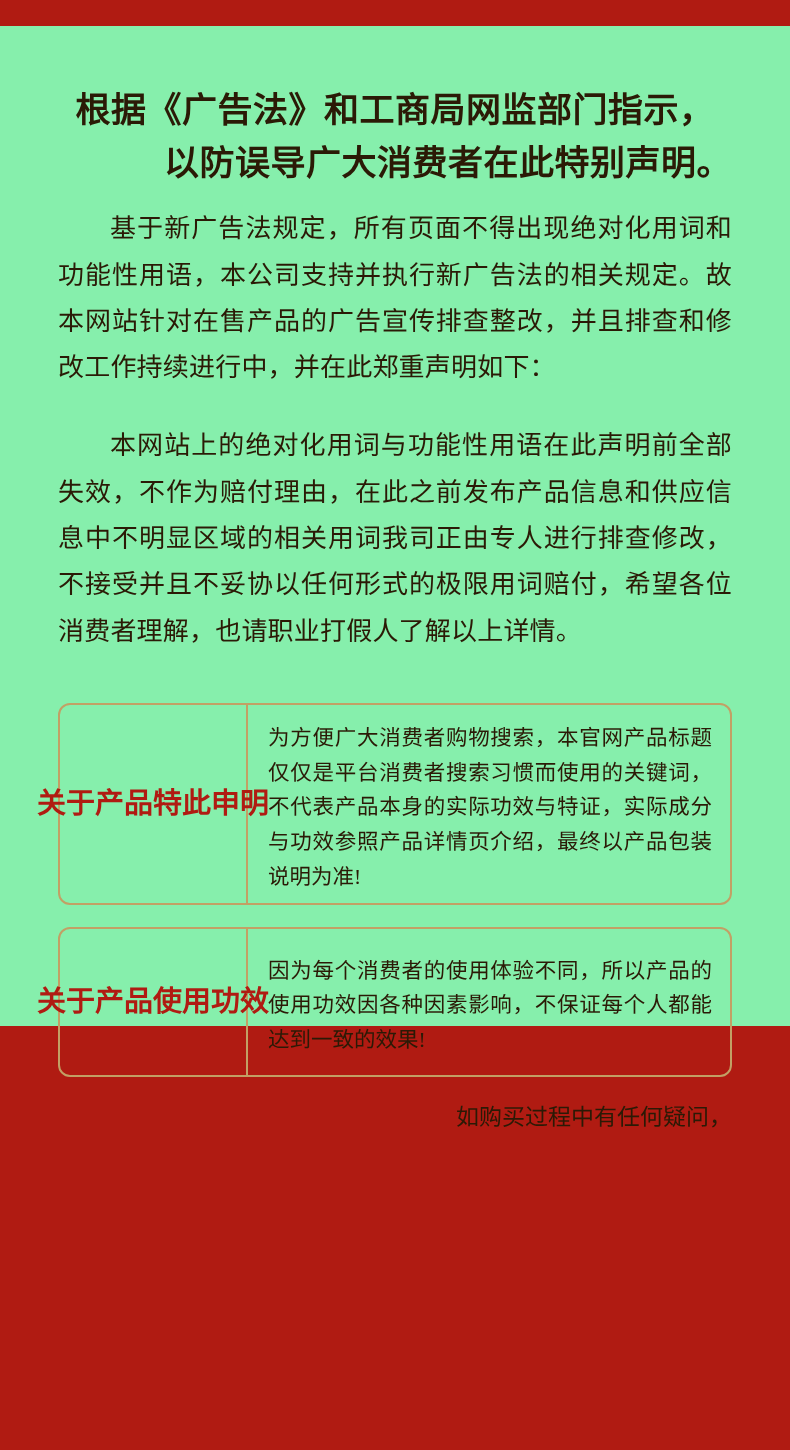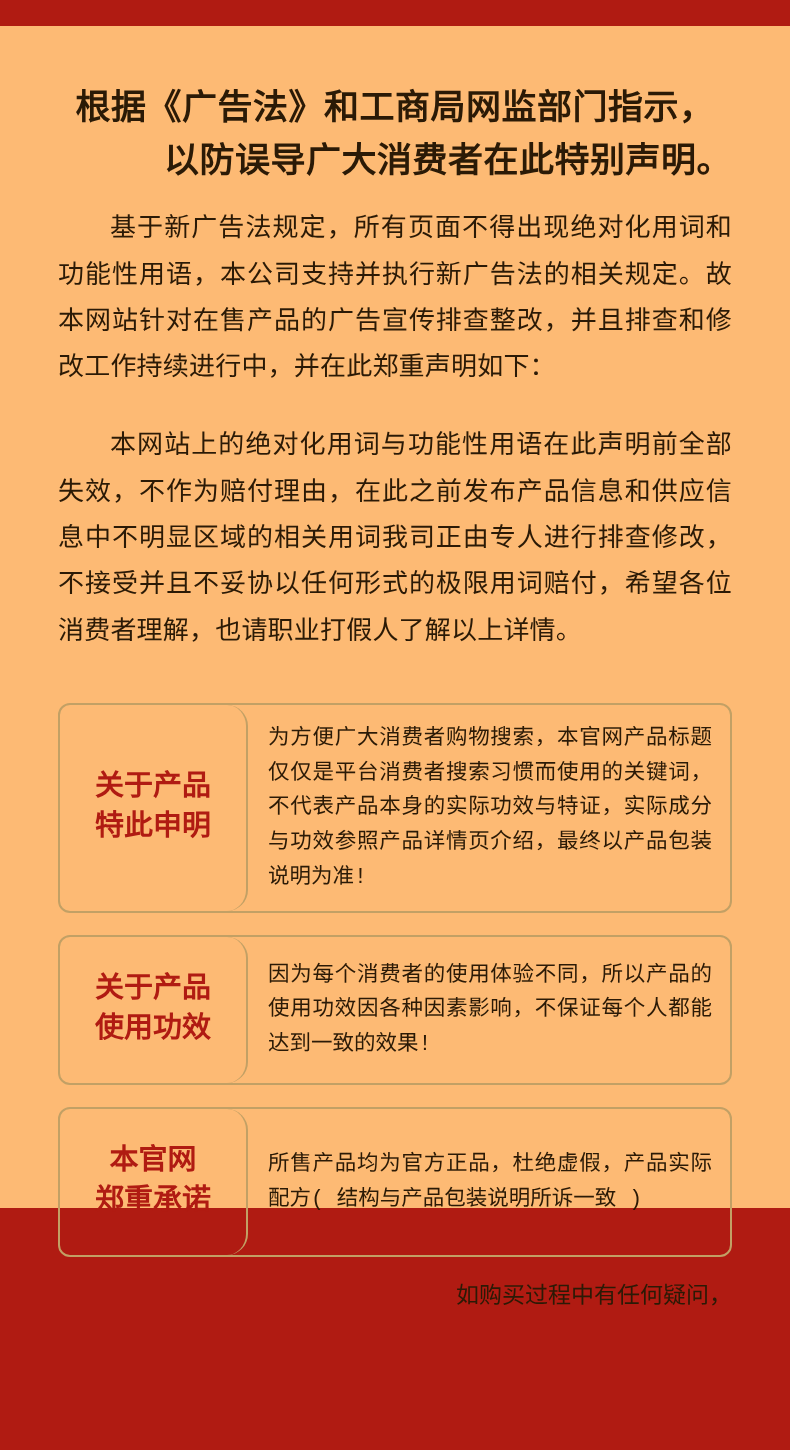--- a/index.html
+++ b/index.html
@@ -17,25 +17,24 @@
     position: relative;
     width: 790px;
     height: 1450px;
     box-sizing: border-box;
     background: #b01b12;
     padding: 26px 0 26px 0;
   }
   .panel {
     position: relative;
     width: 790px;
-    height: 1182px;
-    background: #fdba74;
+    height: 1000px;
+    background: #86efac;
     box-sizing: border-box;
     padding: 0 58px;
-    font-family: Liberation Mono, monospace;
   }
   
   .headline {
     padding-top: 58px;
     text-align: center;
     color: #2b1a06;
     font-size: 35px;
     font-weight: bold;
     line-height: 1.52;
     letter-spacing: 0.5px;
@@ -70,39 +69,37 @@
     display: flex;
     align-items: stretch;
     margin-bottom: 22px;
     box-sizing: border-box;
     min-height: 120px;
   }
   .box-title {
     flex: 0 0 auto;
     width: 188px;
     display: flex;
-    flex-direction: column;
     align-items: center;
     justify-content: center;
     color: #b01b12;
     font-size: 29px;
     font-weight: bold;
     line-height: 1.36;
     border-right: 2px solid #c2a065;
     padding: 14px 8px;
     box-sizing: border-box;
     text-align: center;
-    border-radius: 21px;
   }
   .box-title .t-line { display: block; white-space: nowrap; }
   .box-body {
     flex: 1 1 auto;
     display: flex;
     align-items: center;
-    padding: 16px 18px 16px 20px;
+    padding: 16px 18px 8px 20px;
     color: #2b1a06;
     font-size: 21.5px;
     line-height: 1.62;
     text-align: justify;
     box-sizing: border-box;
   }
   .box-1 { min-height: 196px; }
   .box-2 { min-height: 150px; }
   .box-3 { min-height: 150px; }
 
@@ -141,27 +138,20 @@
       </div>
 
       <div class="box box-2">
         <div class="box-title">
           <span class="t-line">关于产品</span>
           <span class="t-line">使用功效</span>
         </div>
         <div class="box-body">因为每个消费者的使用体验不同，所以产品的使用功效因各种因素影响，不保证每个人都能达到一致的效果!</div>
       </div>
 
-      <div class="box box-3">
-        <div class="box-title">
-          <span class="t-line">本官网</span>
-          <span class="t-line">郑重承诺</span>
-        </div>
-        <div class="box-body">所售产品均为官方正品，杜绝虚假，产品实际配方( 结构与产品包装说明所诉一致 )</div>
-      </div>
 
     </div>
 
     <div class="footer-note">
       <span class="fn-line">如购买过程中有任何疑问，</span>
     </div>
 
   </div>
 </div>
 

